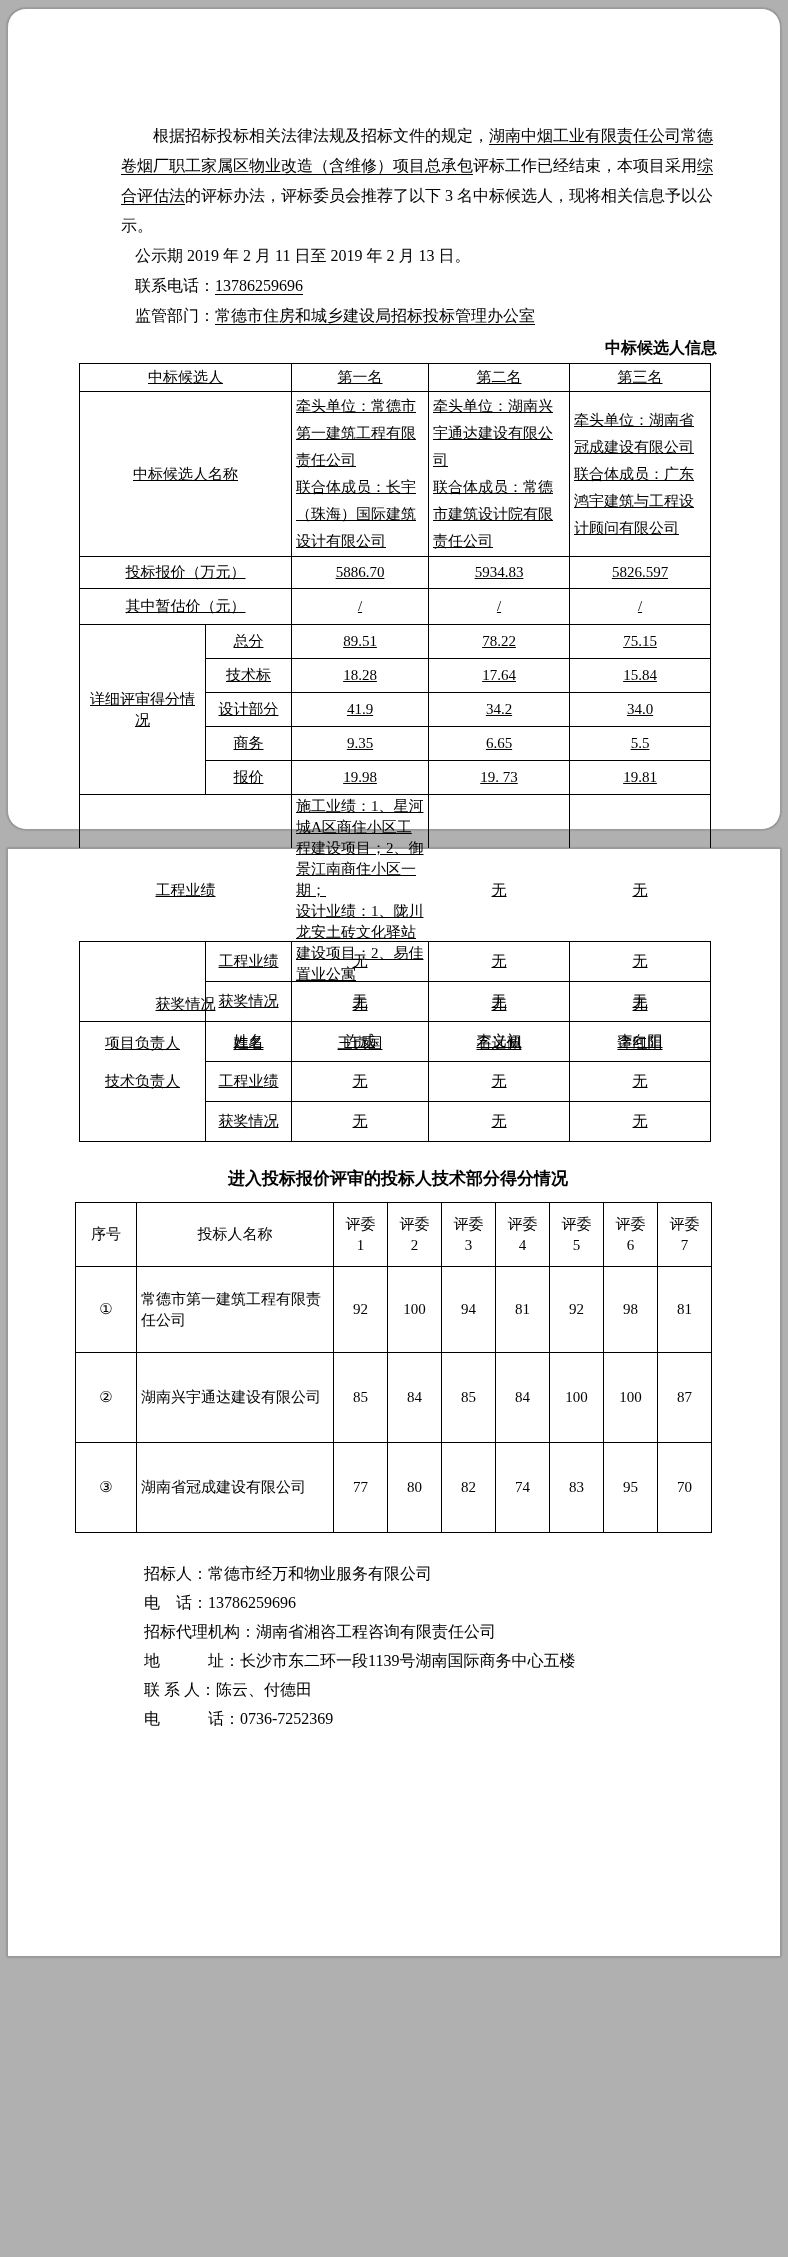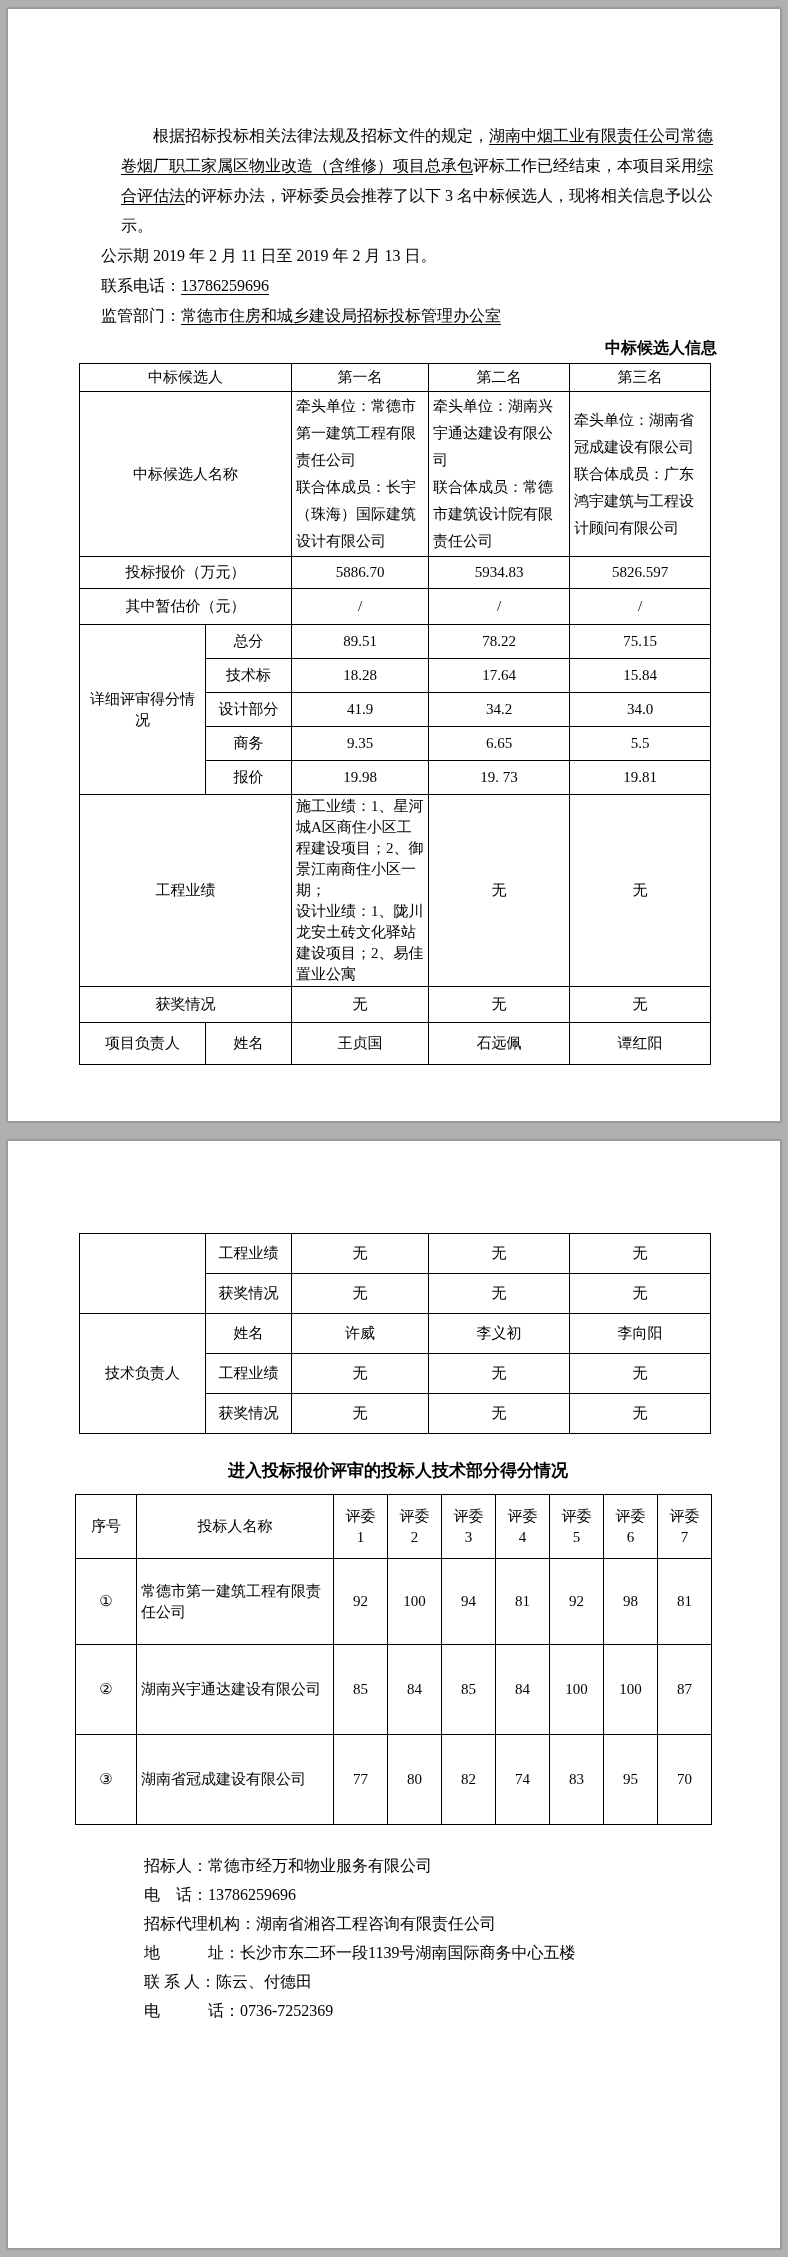--- a/index.html
+++ b/index.html
@@ -10,49 +10,49 @@
     color:#000;
   }
   .canvas { width:788px; box-sizing:border-box; padding:8px 7px 7px 7px; background:#b0b0b0; }
   .page {
     background:#fff;
     width:774px;
     box-sizing:border-box;
     border:1px solid #9a9a9a;
     box-shadow:0 0 2px rgba(0,0,0,.35);
   }
-  .page1 { height:1114px; margin-bottom:18px; }
+  .page1 { height:822px; margin-bottom:18px;border-radius:19px; }
   .page2 { height:1109px; }
   .content { padding:0 63px 0 71px; }
 
   p { margin:0; }
   .intro {
     margin:112px 0 0 42px;
     width:592px;
     font-size:16px;
     line-height:30px;
     text-indent:32px;
     text-align:justify;
   }
-  .line { margin-left:22px; font-size:16px; line-height:30px; }
+  .line { margin-left:56px; font-size:16px; line-height:30px; }
   .u { text-decoration:underline; text-underline-offset:3px; }
 
   .tbl-title { text-align:right; font-weight:bold; font-size:16px; margin-top:4px; line-height:26px; }
   .tbl-title2 { text-align:center; font-weight:bold; font-size:17px; margin-top:22px; line-height:30px; }
 
   table { border-collapse:collapse; table-layout:fixed; margin-top:2px; }
   td {
     border:1px solid #000;
     font-size:15px;
     text-align:center;
     vertical-align:middle;
     padding:1px 4px;
     overflow:hidden;
   }
-  .t1 { width:632px; }
+  .t1 { width:632px;text-decoration:underline; }
   .t2 { width:636px; margin-left:-4px; margin-top:8px; }
   .tl { text-align:left; }
   .pre { white-space:pre-line; line-height:27px; }
   .pre2 { white-space:pre-line; line-height:21px; }
   .cont { margin-top:92px; }
   .t2 td { line-height:21px; }
   .t2 .nm { text-align:left; }
 
   .closing {
     margin:18px 0 0 42px;

